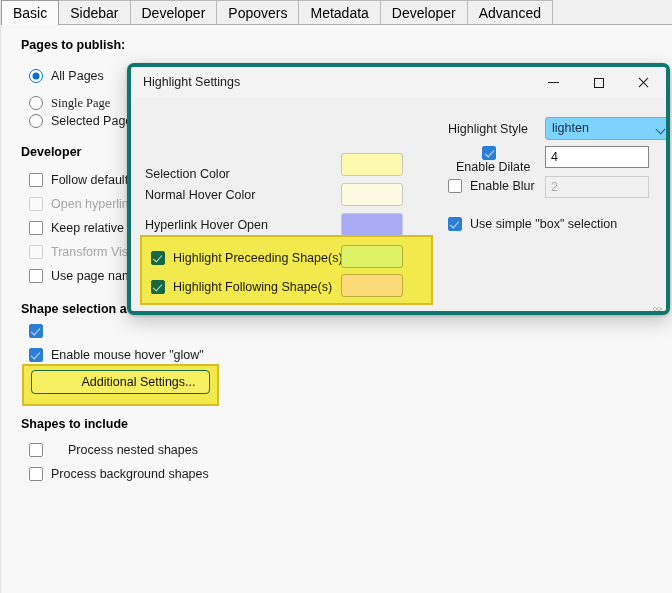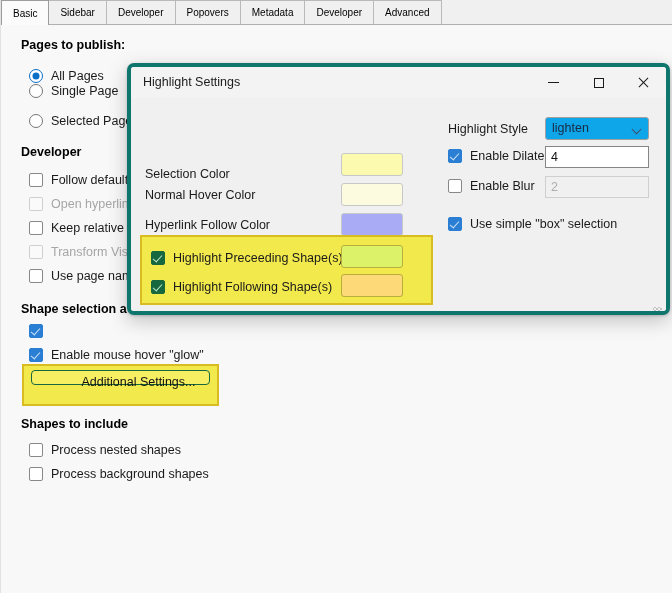--- a/index.html
+++ b/index.html
@@ -22,21 +22,21 @@
     position: absolute; left: 0; top: 0;
     width: 672px; height: 25px;
     background: #f0f0f0;
     display: flex;
     align-items: flex-end;
     border-bottom: 1px solid #b0b0b0;
   }
   .tab {
     height: 24px;
     padding: 0 11px;
-    font-size: 10px;
+    font-size: 14px;
     color: #000;
     line-height: 24px;
     background: #f0f0f0;
     border: 1px solid #b9b9b9;
     border-bottom: none;
     margin-right: -1px;
     white-space: nowrap;
   }
   .tab.active {
     background: #fbfbfb;
@@ -134,21 +134,21 @@
 
   .btn-additional {
     position: absolute;
     font-size: 12.5px;
     color: #111;
     background: #f6ef62;
     border: 1.5px solid #17683f;
     border-radius: 4px;
     text-align: center;
     line-height: 22px;
-    height: 15px;
+    height: 24px;
     padding-left: 36px;
   }
 
   
   .dialog {
     position: absolute;
     left: 126px; top: 63px;
     width: 543px; height: 252px;
     background: #f0f0f0;
     border: 4px solid #0f766e;
@@ -200,22 +200,22 @@
   .swatch {
     position: absolute;
     width: 62px; height: 23px;
     border: 1px solid #c8c8c8;
     border-radius: 3px;
   }
   .swatch.ingroup { border-color: #b9ad3c; }
 
   .combo {
     position: absolute;
-    width: 104px; height: 23px;
-    background: #0ea5e9;
+    width: 128px; height: 23px;
+    background: #7dd3fc;
     border: 1px solid #a0a0a0;
     border-radius: 3px;
     font-size: 12.5px;
     color: #1a2a44;
     line-height: 21px;
     padding-left: 6px;
   }
   .combo .chev {
     position: absolute; right: 8px; top: 8px;
     width: 7px; height: 7px;
@@ -279,21 +279,21 @@
   </div>
 
   <div class="page">
 
     <div class="grouphead" style="left:20px; top:13px;">Pages to publish:</div>
 
     <div class="optrow" style="left:28px; top:38px;align-items:flex-end;">
       <span class="radio on"></span>
       <span class="optlabel">All Pages</span>
     </div>
-    <div class="optrow" style="left:28px; top:56px;">
+    <div class="optrow" style="left:28px; top:68px;font-family:Liberation Serif, serif;">
       <span class="radio"></span>
       <span class="optlabel">Single Page</span>
     </div>
     <div class="optrow" style="left:28px; top:86px;">
       <span class="radio"></span>
       <span class="optlabel">Selected Pages</span>
     </div>
 
     <div class="grouphead" style="left:20px; top:120px;">Developer</div>
 
@@ -326,21 +326,21 @@
     <div class="optrow" style="left:28px; top:320px;">
       <span class="cbx on"></span>
       <span class="optlabel">Enable mouse hover "glow"</span>
     </div>
 
     <div class="annot" style="left:21px; top:339px; width:197px; height:42px;"></div>
     <div class="btn-additional" style="left:30px; top:345px; width:179px;">Additional Settings...</div>
 
     <div class="grouphead" style="left:20px; top:392px;">Shapes to include</div>
 
-    <div class="optrow" style="left:28px; top:415px;">
+    <div class="optrow" style="left:28px; top:415px;gap:17px;">
       <span class="cbx"></span>
       <span class="optlabel">Process nested shapes</span>
     </div>
     <div class="optrow" style="left:28px; top:439px;">
       <span class="cbx"></span>
       <span class="optlabel">Process background shapes</span>
     </div>
   </div>
 
   <div class="dialog">
@@ -359,21 +359,21 @@
     </div>
 
     <div class="dlgbody">
 
       <div class="fieldlabel" style="left:14px; top:68px;">Selection Color</div>
       <div class="swatch" style="left:210px; top:54px; background:#fbfaae;"></div>
 
       <div class="fieldlabel" style="left:14px; top:89px;">Normal Hover Color</div>
       <div class="swatch" style="left:210px; top:84px; background:#fdfbdf;"></div>
 
-      <div class="fieldlabel" style="left:14px; top:119px;">Hyperlink Follow Color</div>
+      <div class="fieldlabel" style="left:14px; top:119px;">Hyperlink Hover Open</div>
       <div class="swatch" style="left:210px; top:114px; background:#aaabf5;"></div>
 
       <div class="annot" style="left:9px; top:136px; width:293px; height:70px;"></div>
 
       <div class="optrow" style="left:20px; top:149px;">
         <span class="cbx on green"></span>
         <span class="optlabel">Highlight Preceeding Shape(s)</span>
       </div>
       <div class="swatch ingroup" style="left:210px; top:146px; background:#dcf268;"></div>
 
@@ -382,21 +382,21 @@
         <span class="optlabel">Highlight Following Shape(s)</span>
       </div>
       <div class="swatch ingroup" style="left:210px; top:175px; background:#fdd978;"></div>
 
       <div class="fieldlabel" style="left:317px; top:23px;">Highlight Style</div>
       <div class="combo" style="left:414px; top:18px;">
         <span>lighten</span>
         <span class="chev"></span>
       </div>
 
-      <div class="optrow" style="left:317px; top:47px;">
+      <div class="optrow" style="left:317px; top:47px;flex-direction:column;">
         <span class="cbx on"></span>
         <span class="optlabel">Enable Dilate</span>
       </div>
       <div class="txtinput" style="left:414px; top:47px;">4</div>
 
       <div class="optrow" style="left:317px; top:77px;">
         <span class="cbx"></span>
         <span class="optlabel">Enable Blur</span>
       </div>
       <div class="txtinput disabled" style="left:414px; top:77px;">2</div>

